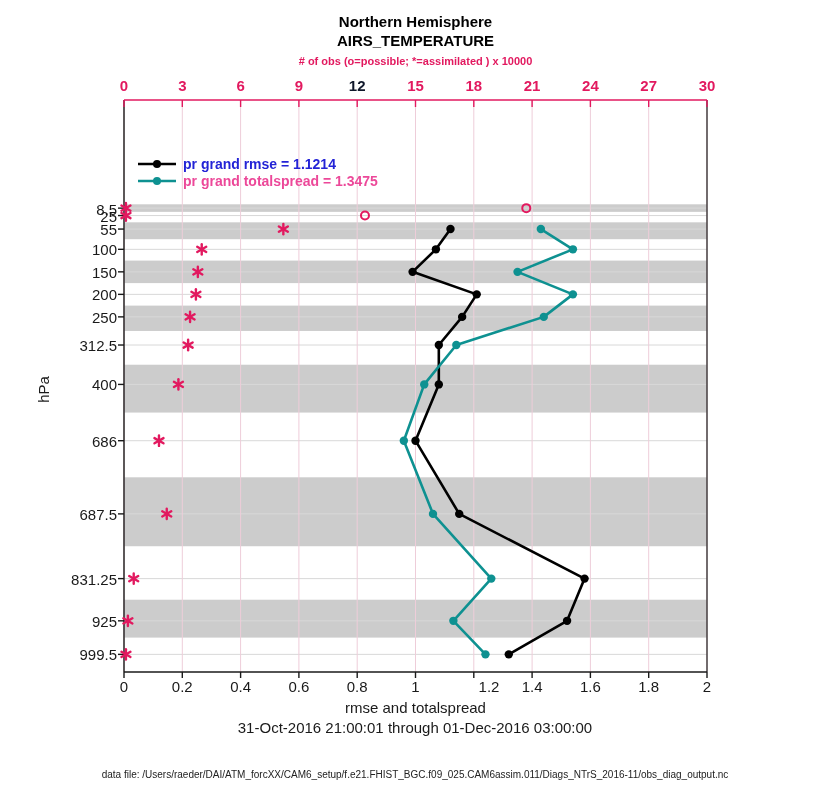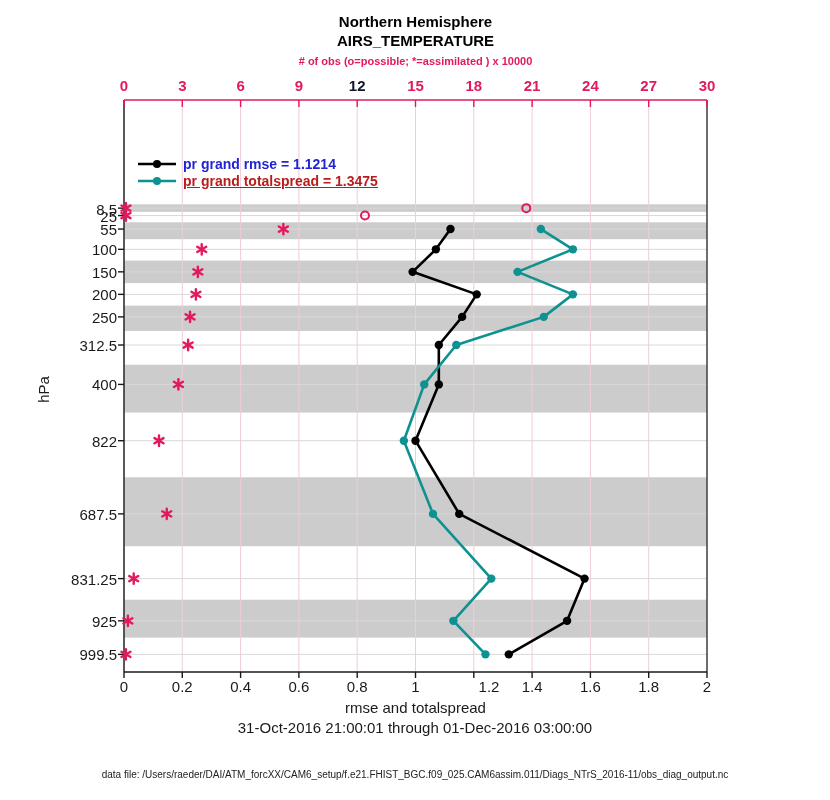--- a/index.html
+++ b/index.html
@@ -227,21 +227,21 @@
   <div id="y-ticks">
       <span class="tick-label y-tick" style="left: 37px; top: 201px;">8.5</span>
       <span class="tick-label y-tick" style="left: 37px; top: 207.558px;">25</span>
       <span class="tick-label y-tick" style="left: 37px; top: 221.066px;">55</span>
       <span class="tick-label y-tick" style="left: 37px; top: 241.33px;">100</span>
       <span class="tick-label y-tick" style="left: 37px; top: 263.845px;">150</span>
       <span class="tick-label y-tick" style="left: 37px; top: 286.36px;">200</span>
       <span class="tick-label y-tick" style="left: 37px; top: 308.875px;">250</span>
       <span class="tick-label y-tick" style="left: 37px; top: 337.019px;">312.5</span>
       <span class="tick-label y-tick" style="left: 37px; top: 376.42px;">400</span>
-      <span class="tick-label y-tick" style="left: 37px; top: 432.707px;">822</span>
+      <span class="tick-label y-tick" style="left: 37px; top: 432.707px;">686</span>
       <span class="tick-label y-tick" style="left: 37px; top: 505.881px;">687.5</span>
       <span class="tick-label y-tick" style="left: 37px; top: 570.612px;">831.25</span>
       <span class="tick-label y-tick" style="left: 37px; top: 612.827px;">925</span>
       <span class="tick-label y-tick" style="left: 37px; top: 646.375px;">999.5</span>
     </div>
   <div id="x-ticks">
       <span class="tick-label x-tick" style="left: 102px;">0</span>
       <span class="tick-label x-tick" style="left: 160.3px;">0.2</span>
       <span class="tick-label x-tick" style="left: 218.6px;">0.4</span>
       <span class="tick-label x-tick" style="left: 276.9px;">0.6</span>
@@ -265,17 +265,17 @@
         <line x1="1" y1="6" x2="39" y2="6" stroke="#000000" stroke-width="2.6"></line>
         <circle cx="20" cy="6" r="4" fill="#000000"></circle>
       </svg>
       <span class="legend-text" style="color: rgb(35, 35, 214);">pr grand rmse = 1.1214</span>
     </div>
     <div class="legend-row">
       <svg class="legend-swatch" viewBox="0 0 40 12">
         <line x1="1" y1="6" x2="39" y2="6" stroke="#0e9191" stroke-width="2.6"></line>
         <circle cx="20" cy="6" r="4" fill="#0e9191"></circle>
       </svg>
-      <span class="legend-text" style="color: #b91c1c; text-decoration: underline;">pr grand totalspread = 1.3475</span>
+      <span class="legend-text" style="color: #ec4899;">pr grand totalspread = 1.3475</span>
     </div>
   </div>
 
 </div>
 
 </body></html>

